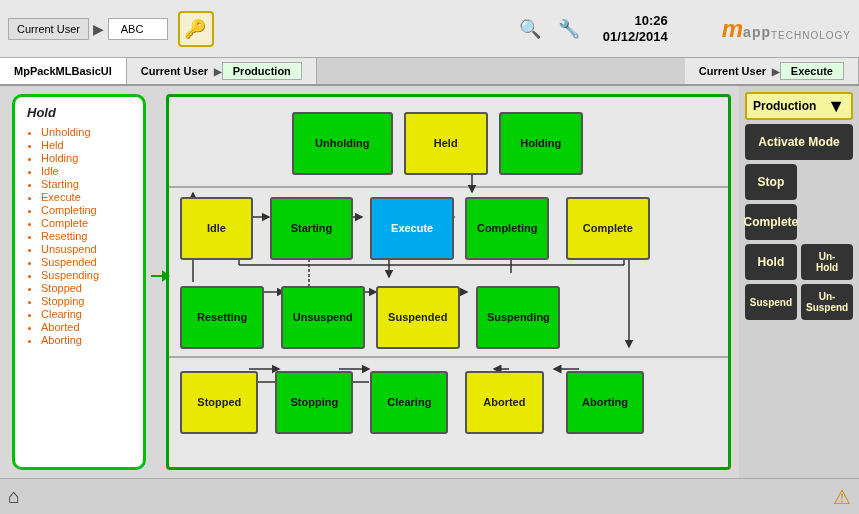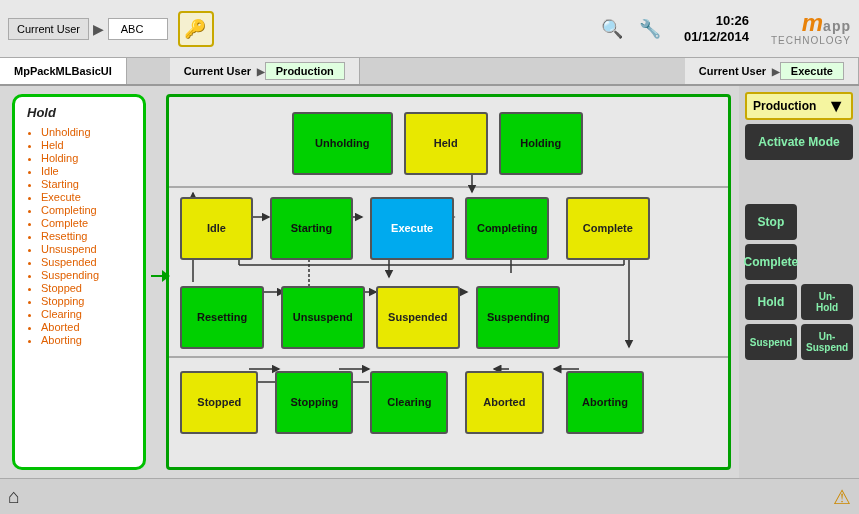--- a/index.html
+++ b/index.html
@@ -10,21 +10,21 @@
     .header-user { display: flex; align-items: center; gap: 4px; }
     .header-user-label { background: #e0e0e0; border: 1px solid #aaa; padding: 4px 8px; font-size: 11px; }
     .header-arrow { font-size: 14px; color: #555; }
     .header-user-value { background: white; border: 1px solid #aaa; padding: 4px 12px; font-size: 11px; min-width: 60px; }
     .header-key-btn { background: #f5f0d0; border: 2px solid #c8a800; border-radius: 4px; width: 36px; height: 36px; display: flex; align-items: center; justify-content: center; cursor: pointer; font-size: 18px; }
     .header-spacer { flex: 1; }
     .header-icons { display: flex; align-items: center; gap: 16px; font-size: 18px; color: #333; }
     .header-time { text-align: right; font-size: 13px; font-weight: bold; line-height: 1.2; }
 
     
-    .nav-tabs { display: flex; height: 28px; background: #d0d0d0; border-bottom: 2px solid #999; gap: 43px; }
+    .nav-tabs { display: flex; height: 28px; background: #d0d0d0; border-bottom: 2px solid #999; }
     .nav-tab { display: flex; align-items: center; padding: 0 14px; font-size: 11px; font-weight: bold; background: #e8e8e8; border-right: 1px solid #aaa; cursor: pointer; position: relative; }
     .nav-tab.active { background: white; }
     .nav-tab-arrow { margin-left: 6px; color: #555; font-size: 10px; }
     .nav-tab-value { background: #e0ffe0; border: 1px solid #aaa; padding: 2px 10px; font-size: 11px; }
 
     
     .main { display: flex; height: calc(514px - 58px - 28px - 36px); }
 
     
     .left-panel { width: 158px; padding: 8px 12px; background: #d8d8d8; }
@@ -79,33 +79,33 @@
 
     
     .h-line { position: absolute; left: 0; right: 0; height: 2px; background: #aaa; }
     .h-line-1 { top: 24%; }
     .h-line-2 { top: 70%; }
 
     
     .right-panel { width: 120px; background: #d0d0d0; padding: 6px; display: flex; flex-direction: column; gap: 4px; }
     .mode-dropdown { display: flex; align-items: center; background: #f5f5a0; border: 2px solid #c8a800; border-radius: 3px; height: 28px; justify-content: space-between; padding: 0 6px; cursor: pointer; font-size: 12px; font-weight: bold; }
     
-    .ctrl-btn { border: none; border-radius: 4px; cursor: pointer; font-size: 12px; font-weight: bold; color: #86efac; display: flex; align-items: center; justify-content: center; height: 36px; }
+    .ctrl-btn { border: none; border-radius: 4px; cursor: pointer; font-size: 12px; font-weight: bold; color: #fef9c3; display: flex; align-items: center; justify-content: center; height: 36px; }
     .btn-full { width: 100%; }
     .btn-row { display: flex; justify-content: space-between; }
     .btn-dark { background: #333; }
 
     
     .footer { display: flex; align-items: center; height: 36px; background: #d0d0d0; border-top: 1px solid #aaa; padding: 0 8px; }
     .footer-home { font-size: 20px; cursor: pointer; color: #333; }
     .footer-spacer { flex: 1; }
     .footer-center { background: white; border: 1px solid #aaa; padding: 2px 20px; font-size: 11px; font-weight: bold; text-align: center; cursor: pointer; }
     .footer-warn { font-size: 20px; color: #cc8800; cursor: pointer; }
 
-    .logo-text { display: flex; flex-direction: column; align-items: flex-end; }
+    .logo-text { display: flex; flex-direction: row; align-items: flex-end; margin-left: 32px; }
   </style>
 </head>
 <body>
 
 <div class="header">
   <div class="header-user">
     <div class="header-user-label">
       <span>Current User</span>
     </div>
     <span class="header-arrow">▶</span>
@@ -262,21 +262,21 @@
     </div>
   </div>
 
   <div class="right-panel">
     <div class="mode-dropdown">
       <span>Production</span>
       <span style="font-size:18px;">▼</span>
     </div>
     <button class="ctrl-btn btn-dark btn-full">Activate Mode</button>
     <div class="btn-row">
-      <button class="ctrl-btn btn-dark" style="width:48%;margin-top:40px;">Stop</button>
+      <button class="ctrl-btn btn-dark" style="width:48%;">Stop</button>
     </div>
     <div class="btn-row">
       <button class="ctrl-btn btn-dark" style="width:48%;">Complete</button>
     </div>
     <div class="btn-row">
       <button class="ctrl-btn btn-dark" style="width:48%;">Hold</button>
       <button class="ctrl-btn btn-dark" style="width:48%; white-space:pre-line; font-size:10px;">Un-
 Hold</button>
     </div>
     <div class="btn-row">

